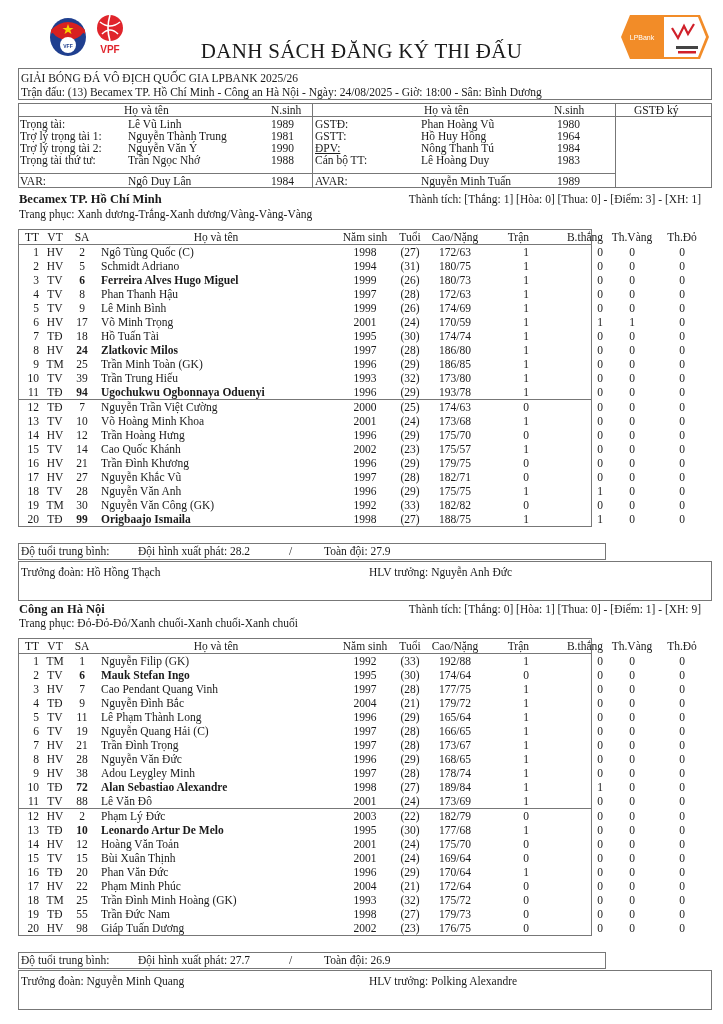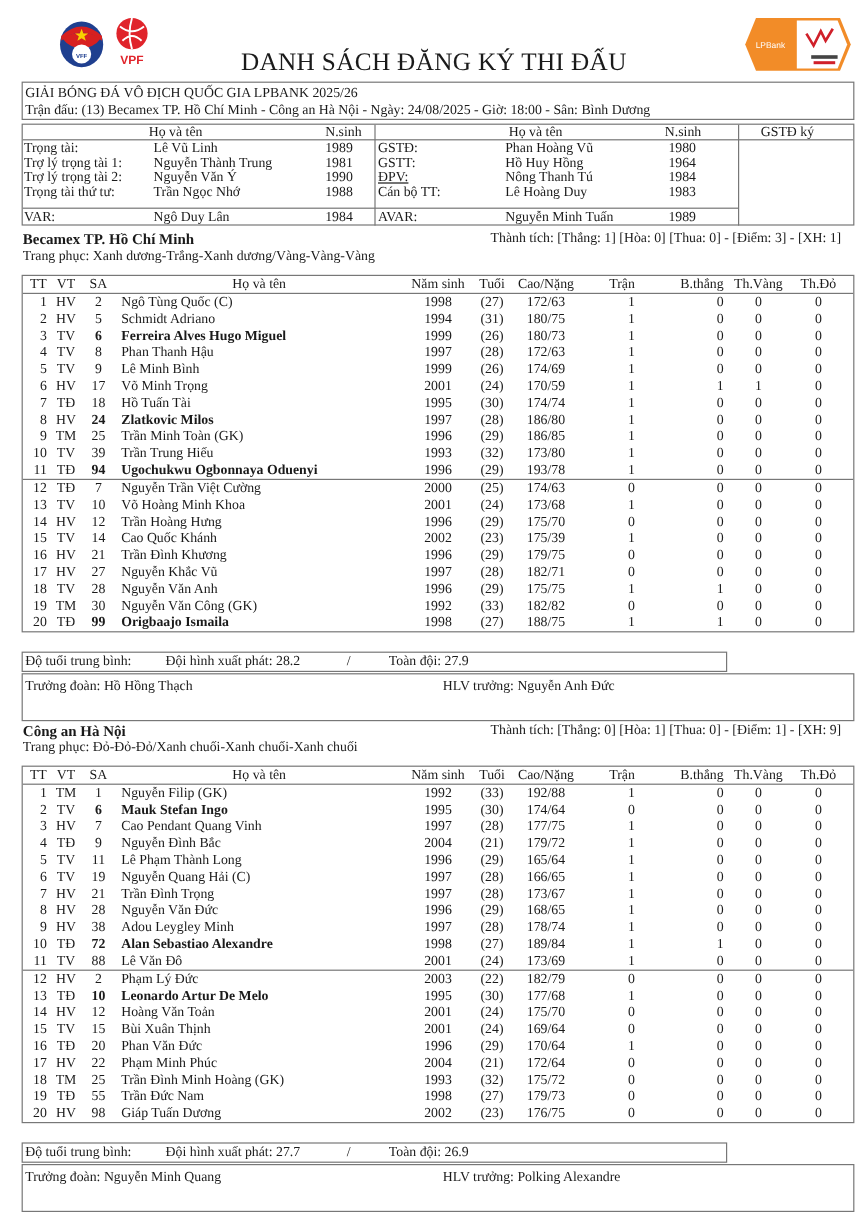--- a/index.html
+++ b/index.html
@@ -18,21 +18,21 @@
   .ref-table { position: absolute; left: 18px; top: 103px; width: 694px; height: 85px; border: 1px solid #777; }
   .ref-table .hdr { position: absolute; top: 0; left: 0; right: 0; height: 13px; border-bottom: 1px solid #777; }
   .ref-table .vline { position: absolute; top: 0; width: 1px; background: #777; }
   .ref-table .hline { position: absolute; height: 1px; background: #777; }
   .ref-table .cell { position: absolute; white-space: nowrap; line-height: 11px; font-size: 11.5px; }
 
   .team-name { position: absolute; left: 19px; font-weight: bold; font-size: 12.5px; }
   .team-record { position: absolute; right: 22px; font-size: 11.5px; }
   .kit { position: absolute; left: 19px; font-size: 11.5px; }
 
-  .roster { position: absolute; left: 18px; width: 694px; border: 1px solid #777; }
+  .roster { position: absolute; left: 18px; width: 574px; border: 1px solid #777; }
   .roster .row { position: relative; height: 14px; line-height: 14px; font-size: 11.5px; white-space: nowrap; }
   .roster .row.head { height: 15px; border-bottom: 1px solid #777; }
   .roster .sep { height: 1px; background: #777; }
   .roster .row span { position: absolute; top: 0; }
   .c-tt { left: 0; width: 20px; text-align: right; }
   .c-vt { left: 24px; width: 24px; text-align: center; }
   .c-sa { left: 50px; width: 26px; text-align: center; }
   .c-name { left: 82px; }
   .head .c-name { left: 82px; width: 230px; text-align: center; }
   .c-ns { left: 318px; width: 56px; text-align: center; }
@@ -329,21 +329,21 @@
       <span class="c-y">0</span>
       <span class="c-r">0</span>
     </div>
     <div class="row">
       <span class="c-tt">15</span>
       <span class="c-vt">TV</span>
       <span class="c-sa">14</span>
       <span class="c-name">Cao Quốc Khánh</span>
       <span class="c-ns">2002</span>
       <span class="c-age">(23)</span>
-      <span class="c-ch">175/39</span>
+      <span class="c-ch">175/57</span>
       <span class="c-m">1</span>
       <span class="c-g">0</span>
       <span class="c-y">0</span>
       <span class="c-r">0</span>
     </div>
     <div class="row">
       <span class="c-tt">16</span>
       <span class="c-vt">HV</span>
       <span class="c-sa">21</span>
       <span class="c-name">Trần Đình Khương</span>

